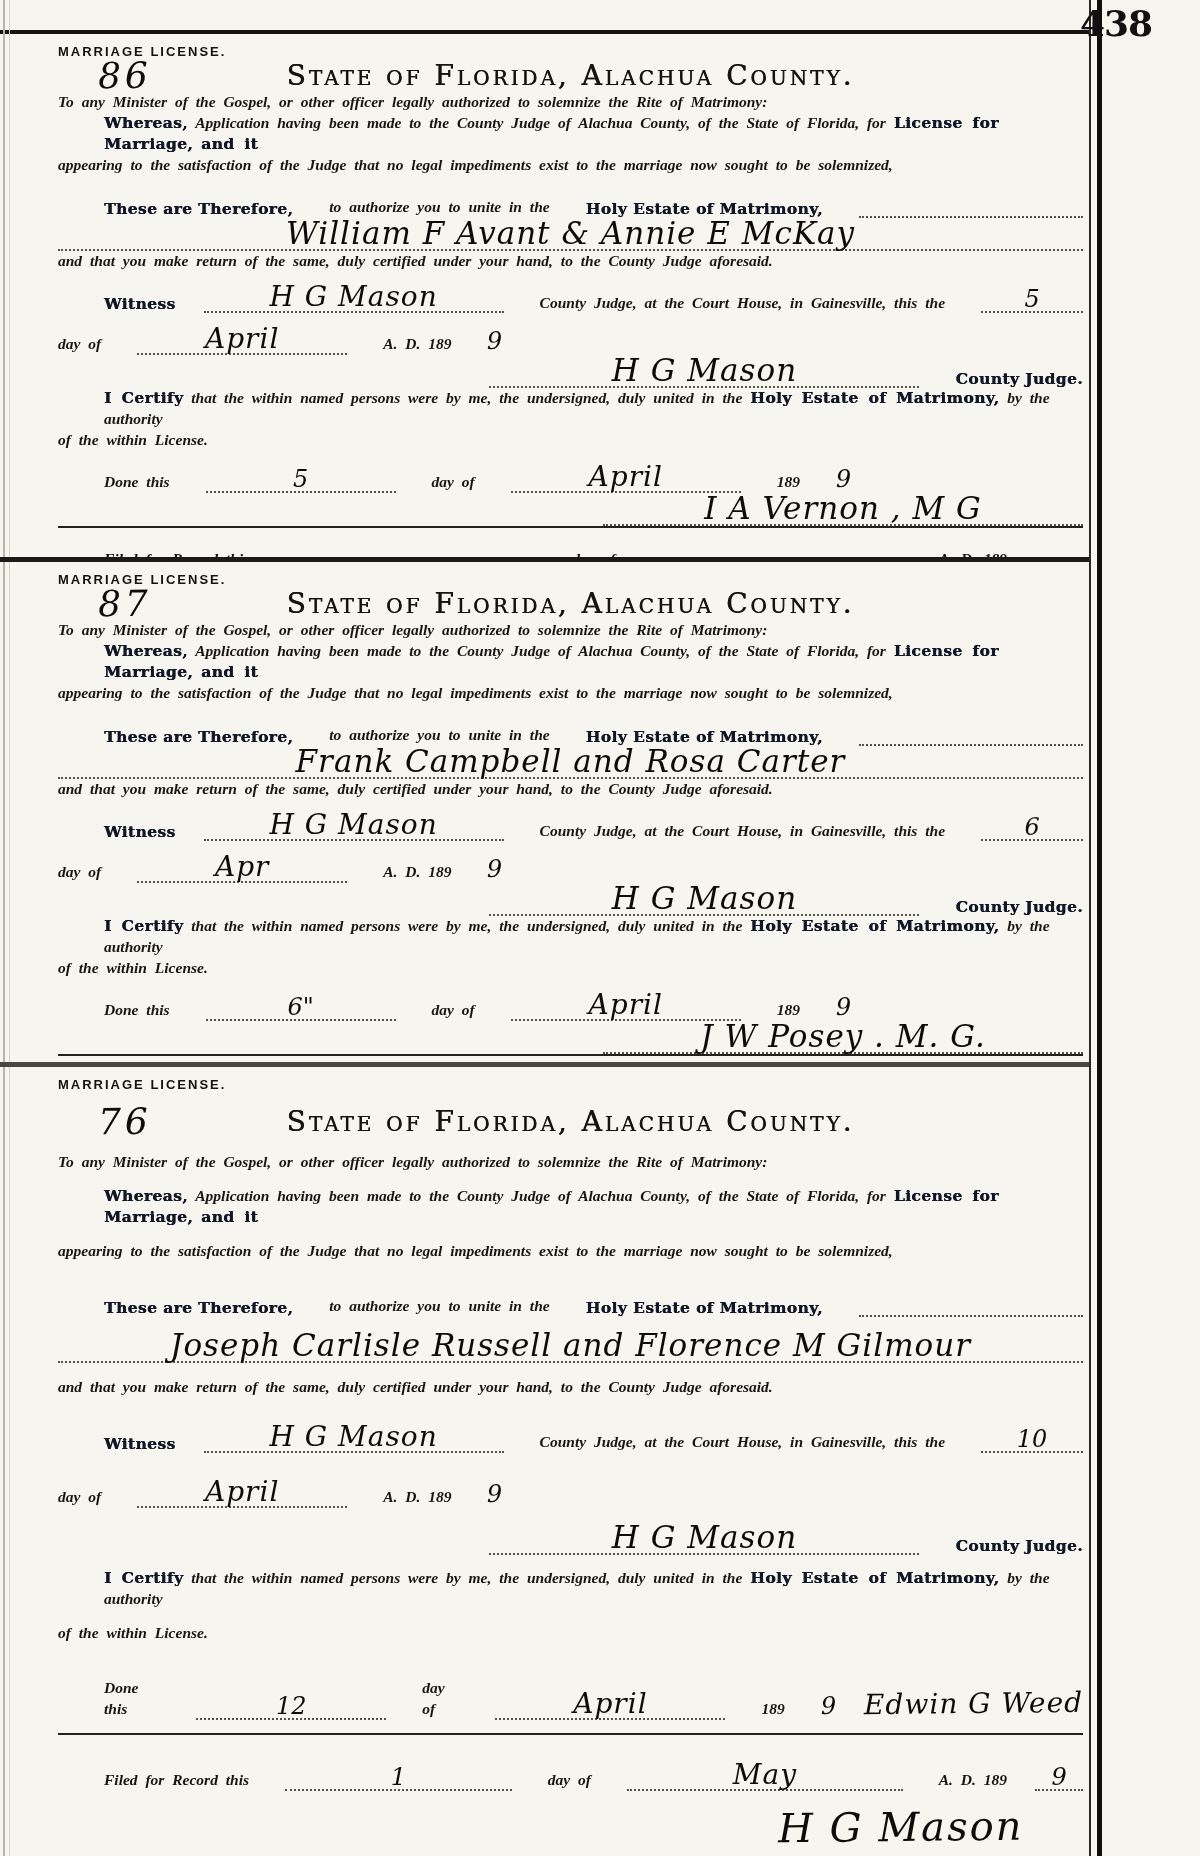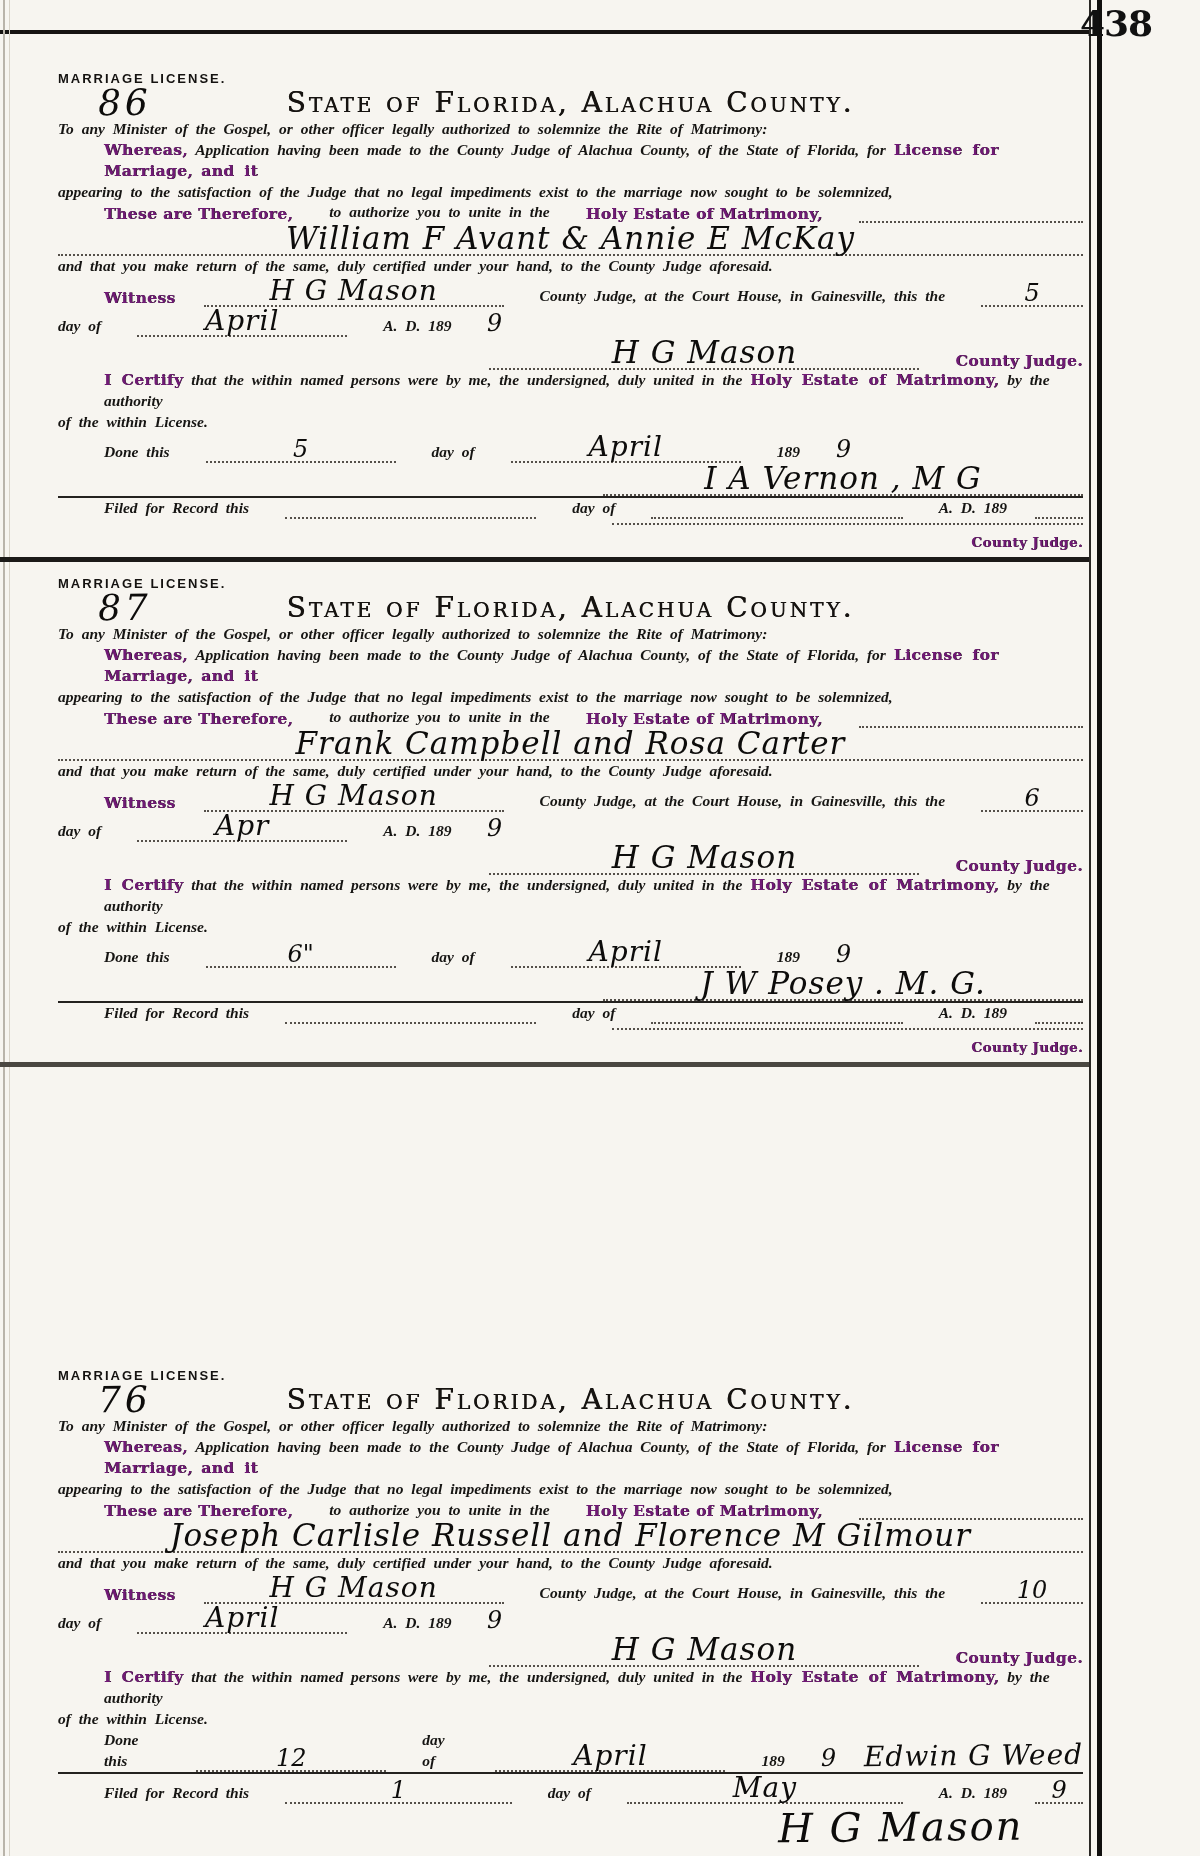--- a/index.html
+++ b/index.html
@@ -12,46 +12,46 @@
   .top-rule{position:absolute;top:30px;left:0;width:1091px;height:4px;background:#161412;}
   .right-border-outer{position:absolute;top:0;bottom:0;left:1089px;width:2px;background:#2a2825;}
   .right-border-inner{position:absolute;top:0;bottom:0;left:1097px;width:5px;background:#100f0e;}
   .left-border-a{position:absolute;top:0;bottom:0;left:3px;width:2px;background:#b9b4aa;}
   .left-border-b{position:absolute;top:0;bottom:0;left:9px;width:1px;background:#d8d3c8;}
   .page-number{position:absolute;top:2px;left:1080px;font-family:"DejaVu Serif",serif;
     font-weight:700;font-size:36px;letter-spacing:-1px;color:#111;}
   
   .doc{position:absolute;top:34px;left:0;width:1089px;}
   section.license{box-sizing:border-box;padding:10px 6px 6px 58px;overflow:hidden;
-    display:flex;flex-direction:column;justify-content:flex-end;}
+    display:flex;flex-direction:column;justify-content:space-between;}
   section.s1{height:523px;}
   section.s2{height:505px;border-top:5px solid #1c1a18;}
   section.s3{height:794px;border-top:5px solid #4a4741;}
   .ml-label{font-family:"Liberation Sans",sans-serif;font-weight:700;font-size:13px;
     letter-spacing:2px;color:#141210;}
   .head-row{position:relative;text-align:center;}
   .lic-num{position:absolute;left:40px;top:-4px;font-family:"DejaVu Serif",serif;
     font-style:italic;font-size:36px;letter-spacing:4px;color:#0e0d0c;}
   .form-title{font-family:"DejaVu Serif",serif;font-variant:small-caps;font-size:28px;
     letter-spacing:3px;color:#161310;text-shadow:0.5px 0 0 #161310;}
   .body-t{font-style:italic;font-weight:700;font-size:15.5px;word-spacing:4px;color:#161513;line-height:1.35;}
   .bl{font-family:"DejaVu Serif",serif;font-style:normal;font-weight:700;font-size:15.5px;
-    letter-spacing:0.4px;color:#701a75;text-shadow:0.4px 0 0 #100f0d;}
+    letter-spacing:0.4px;color:#0f172a;text-shadow:0.4px 0 0 #100f0d;}
   .row{display:flex;align-items:flex-end;gap:28px;}
   .fill{border-bottom:2px dotted #55504a;text-align:center;line-height:1;}
   .grow{flex:1 1 auto;}
   .hw{font-family:"DejaVu Serif",serif;font-style:italic;font-weight:400;color:#0d0c0b;
     white-space:nowrap;transform:rotate(-0.6deg);}
   .hw-sm{font-size:24px;}
   .hw-md{font-size:28px;letter-spacing:1px;}
   .hw-lg{font-size:31px;letter-spacing:1px;}
   .hw-xl{font-size:40px;letter-spacing:2px;}
   .indent{padding-left:46px;}
   .gap-l{margin-left:8px;}
-  .gap-r{margin-right:8px;}
+  .gap-r{margin-right:8px;margin-top:21px;}
   .judge-sig-row{justify-content:flex-end;align-items:flex-end;}
   .judge-sig-line{flex:0 0 430px;}
   .officiant-row{justify-content:flex-end;}
   .officiant-line{flex:0 0 480px;}
   .officiant-title-row{justify-content:flex-end;padding-right:190px;}
   .thin-rule{border:none;border-top:2px solid #24221f;margin:0;width:100%;}
   .judge-footer{margin-left:auto;width:46%;text-align:right;}
   .judge-footer .fill{display:block;height:4px;margin-bottom:8px;}
   .judge-footer .bl{font-size:13.5px;}
   .filed-sig-row{justify-content:flex-end;padding-right:60px;}

